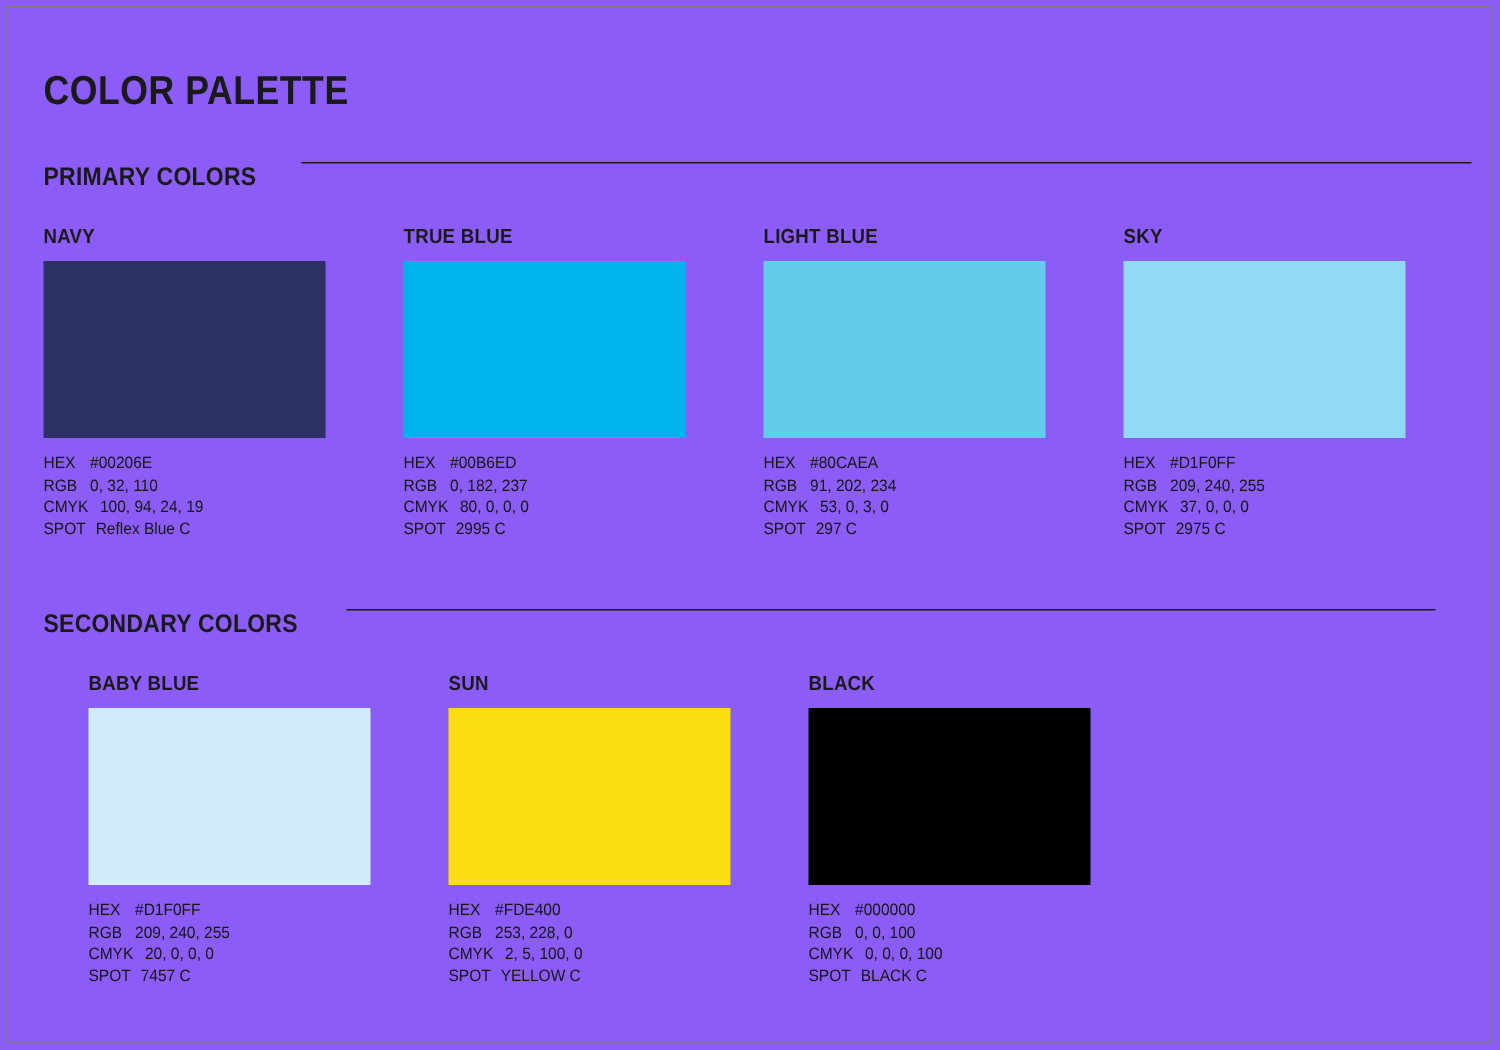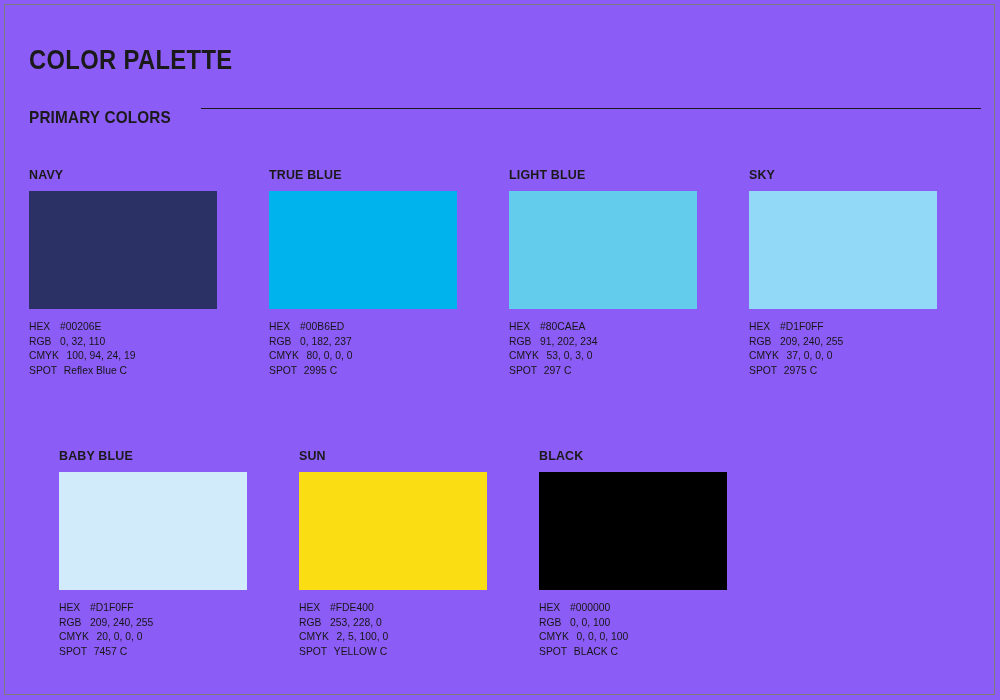--- a/index.html
+++ b/index.html
@@ -88,21 +88,21 @@
   .section-primary .section-rule { width: 780px; }
   .section-secondary .section-rule { width: 726px; }
 
   
   .swatch-row {
     position: absolute;
     left: 0;
     width: 942px;
     display: flex;
   }
-  .row-primary { top: 150px; margin-top: 17px; }
+  .row-primary { top: 150px; }
   .row-secondary { top: 448px; margin-left: 30px; }
 
   .swatch-cell {
     width: 240px;
     flex: none;
   }
   .swatch-name {
     font-size: 13.5px;
     font-weight: 700;
     letter-spacing: 0.2px;
@@ -238,20 +238,26 @@
             <span class="spec-label">CMYK</span><span class="spec-value">37, 0, 0, 0</span>
           </div>
           <div class="spec-line spot">
             <span class="spec-label">SPOT</span><span class="spec-value">2975 C</span>
           </div>
         </div>
       </div>
 
     </div>
 
+    <div class="section section-secondary">
+      <div class="section-head">
+        <div class="section-title">SECONDARY COLORS</div>
+        <div class="section-rule"></div>
+      </div>
+    </div>
 
     <div class="swatch-row row-secondary">
 
       <div class="swatch-cell">
         <div class="swatch-name">BABY BLUE</div>
         <div class="swatch-chip" style="background: rgb(210, 235, 251);"></div>
         <div class="swatch-specs">
           <div class="spec-line hex">
             <span class="spec-label">HEX</span><span class="spec-value">#D1F0FF</span>
           </div>

